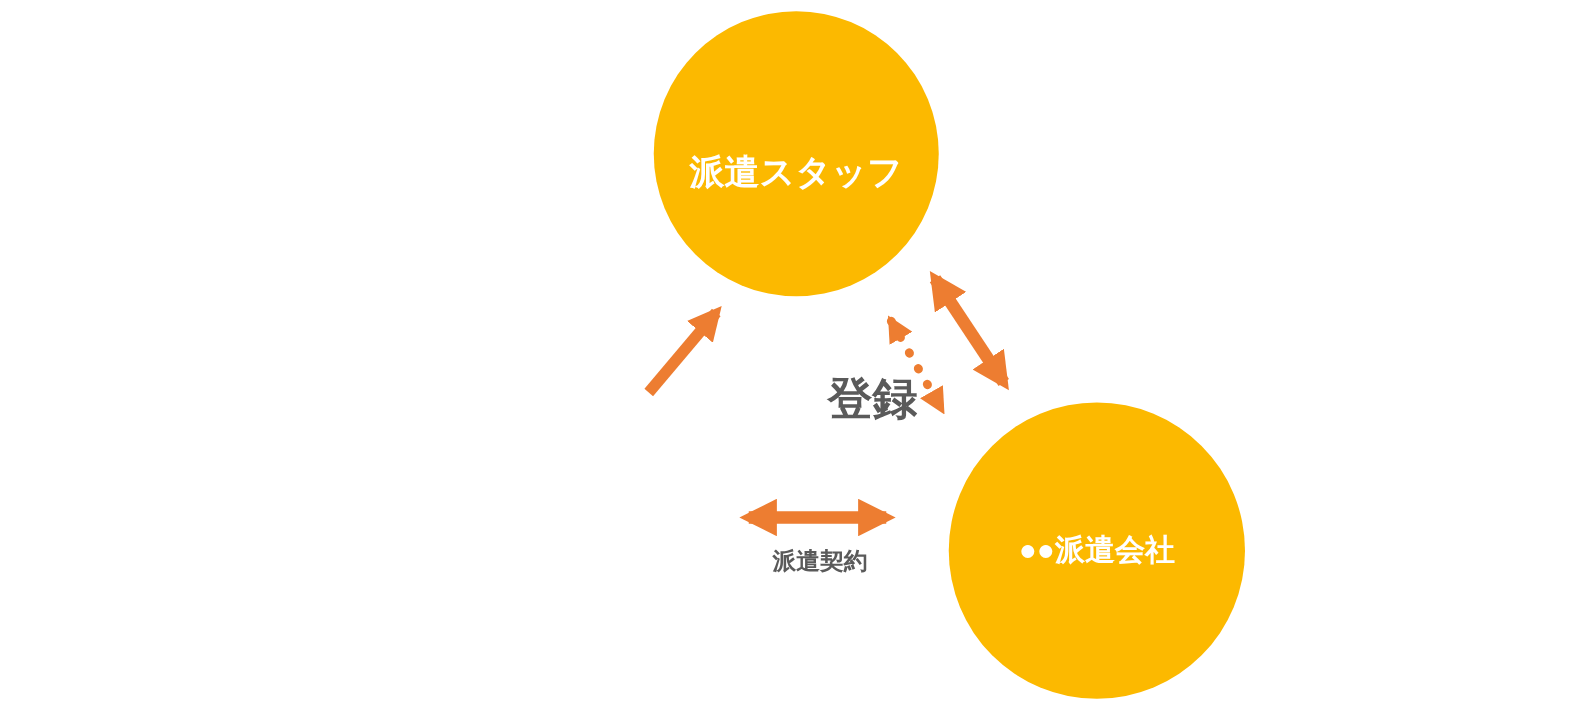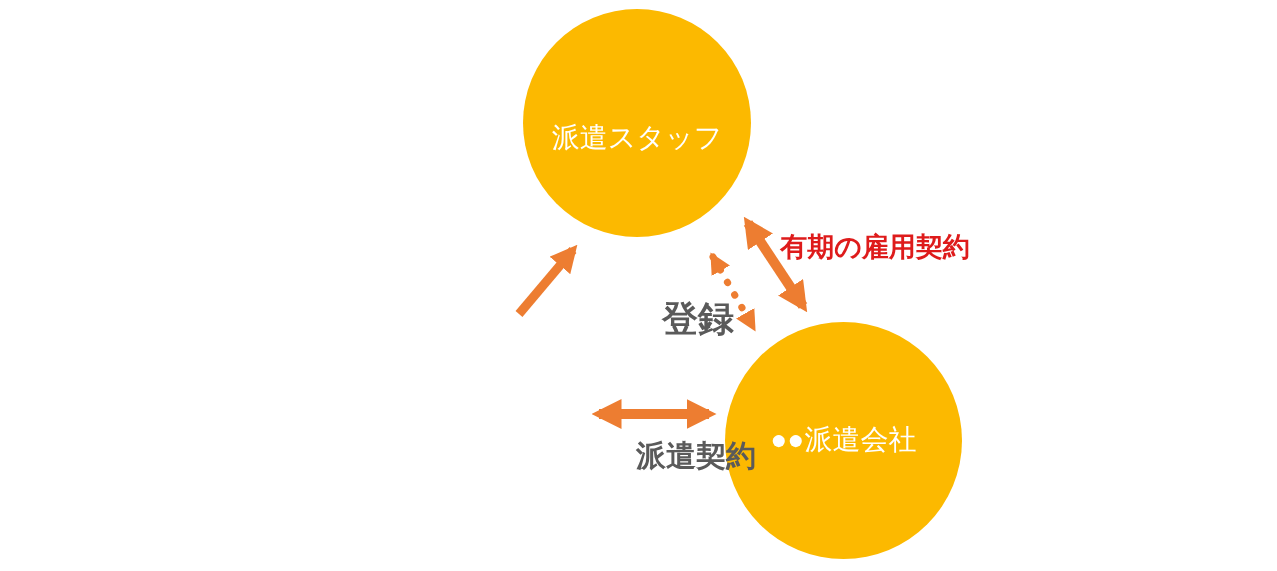--- a/index.html
+++ b/index.html
@@ -40,37 +40,37 @@
   .node {
     position: absolute;
     border-radius: 50%;
     background: var(--node-fill);
     color: var(--node-text);
     display: flex;
     flex-direction: column;
     align-items: center;
     justify-content: center;
     text-align: center;
-    font-weight: normal;
+    font-weight: bold;
     line-height: 1.32;
   }
   .node-staff  { left: 523px; top: 9px;   width: 228px; height: 228px; font-size: 28px; padding-top: 30px; }
   .node-client { left: 344px; top: 322px; width: 234px; height: 234px; font-size: 27px; }
-  .node-agency { left: 725px; top: 322px; width: 237px; height: 237px; font-size: 28px; }
+  .node-agency { left: 759px; top: 322px; width: 237px; height: 237px; font-size: 24px; }
   .edge-label {
     position: absolute;
     font-weight: bold;
     text-align: center;
     white-space: nowrap;
     color: var(--label-gray);
   }
   .label-work-instructions { left: 398px; top: 247px; width: 160px; font-size: 27px; }
   .label-employment        { left: 777px; top: 229px; width: 196px; font-size: 27px; color: var(--label-red); }
   .label-registration      { left: 660px; top: 295px; width: 76px;  font-size: 36px; }
-  .label-dispatch          { left: 596px; top: 436px; width: 120px; font-size: 30px; margin-left: 40px; }
+  .label-dispatch          { left: 596px; top: 436px; width: 120px; font-size: 19px; }
 </style>
 </head>
 <body>
 
 <div class="canvas">
 
   <svg class="arrow-layer" viewBox="0 0 1277 571" xmlns="http://www.w3.org/2000/svg">
     <defs>
       <marker id="arrow-head" viewBox="0 0 10 10" refX="7.5" refY="5" markerWidth="3" markerHeight="3" orient="auto-start-reverse" markerUnits="strokeWidth">
         <path d="M0 0 L10 5 L0 10 z" class="arrow-head-fill"></path>
@@ -97,19 +97,18 @@
   <div class="node node-staff">
     <span>派遣スタッフ</span>
   </div>
 
 
   <div class="node node-agency">
     <span>●●派遣会社</span>
   </div>
 
 
-  <div class="edge-label label-employment">有期の雇用契約</div>
 
   <div class="edge-label label-registration">登録</div>
 
   <div class="edge-label label-dispatch">派遣契約</div>
 
 </div>
 
 </body></html>

